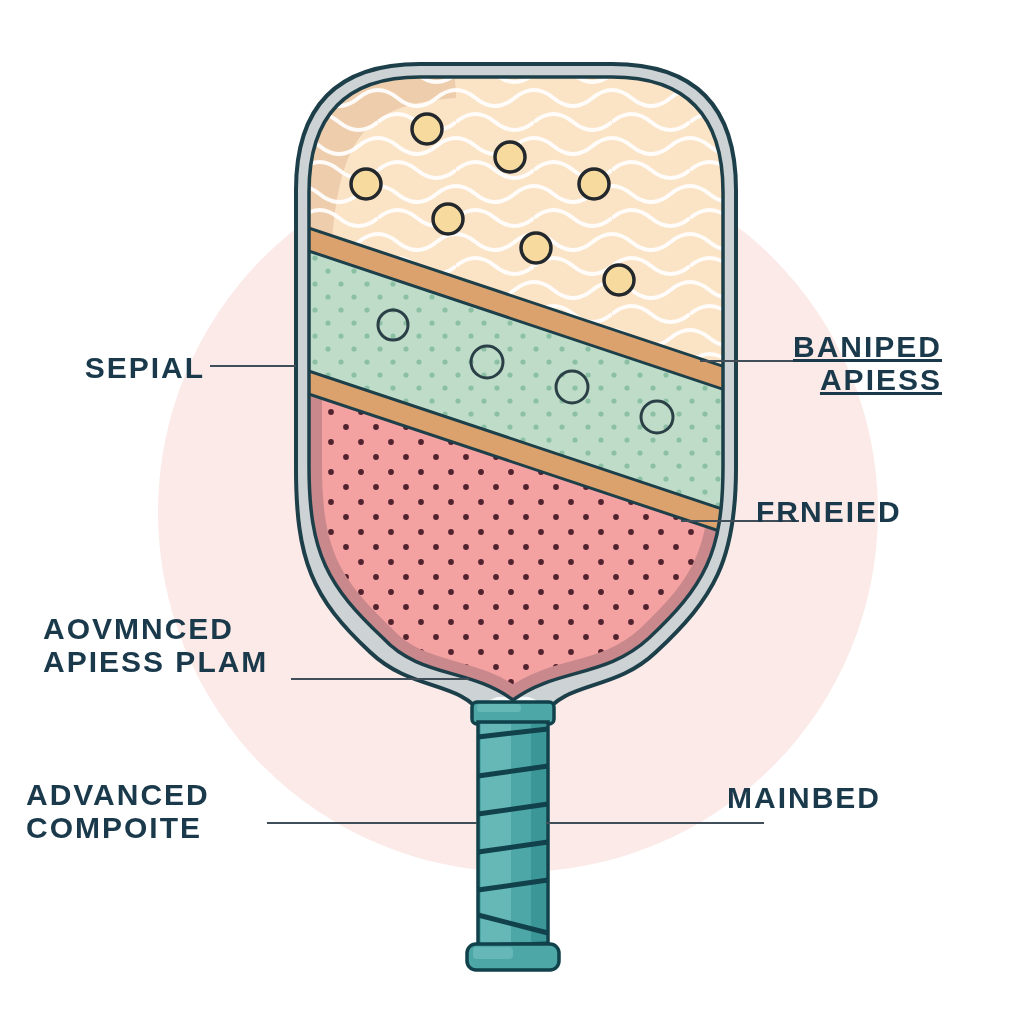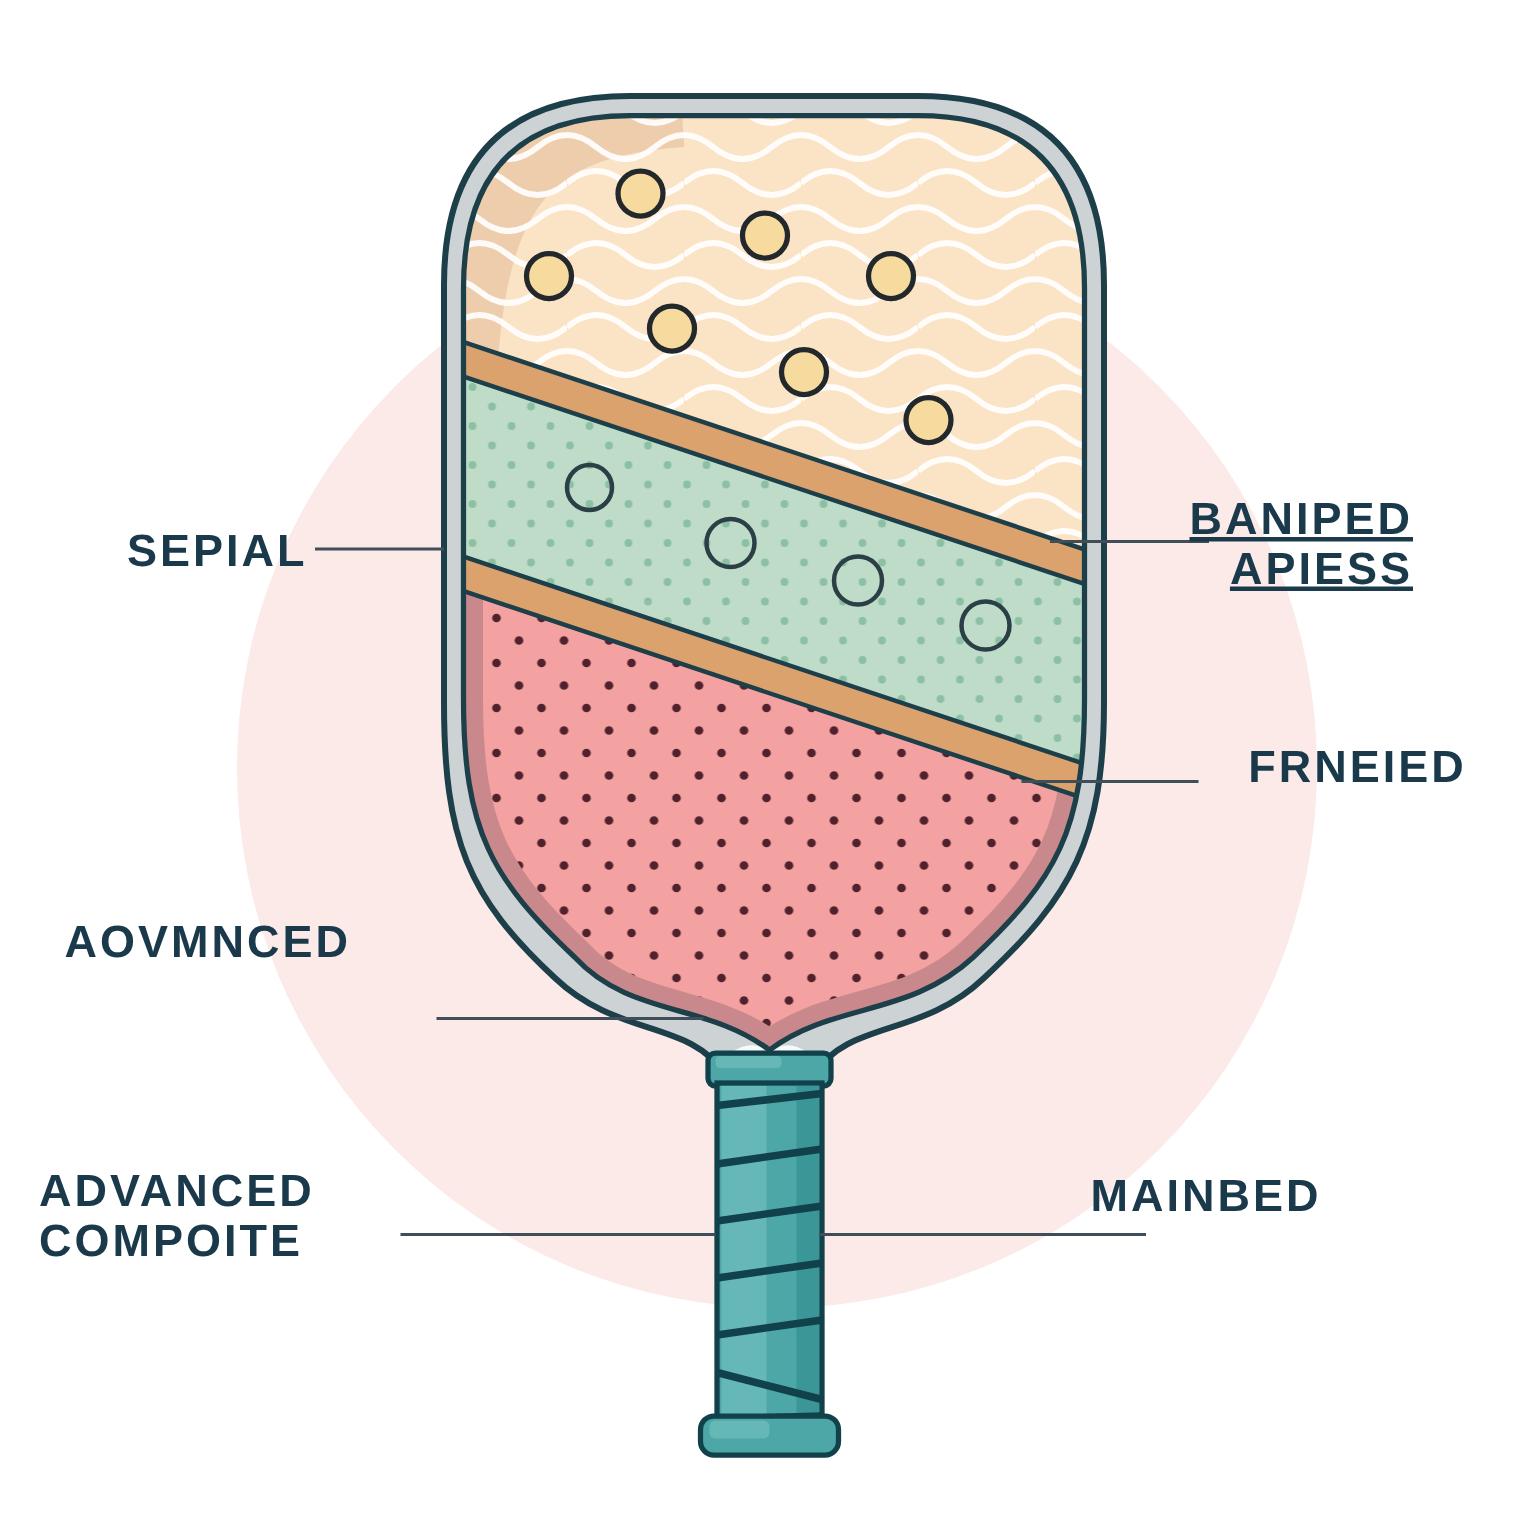--- a/index.html
+++ b/index.html
@@ -14,21 +14,21 @@
     position:absolute;
     font-weight:700;
     font-size:30px;
     letter-spacing:2px;
     line-height:33px;
     color:#1a3a4c;
     white-space:nowrap;
   }
   #lbl-sepial   {left:40px;  width:165px; top:351px; text-align:right;}
   #lbl-baniped  {left:770px; width:172px; top:330px; text-align:right;text-decoration:underline;}
-  #lbl-frneied  {left:799px; width:212px; top:495px; text-align:center;}
+  #lbl-frneied  {left:756px; width:212px; top:495px; }
   #lbl-aovmnced {left:43px;  width:240px; top:612px; text-align:left;}
   #lbl-advanced {left:26px;  width:262px; top:778px; text-align:left;}
   #lbl-mainbed  {left:727px; width:262px; top:781px; text-align:left;}
 </style>
 </head>
 <body>
 
 <div id="stage">
   <svg viewBox="0 0 1024 1024" width="1024" height="1024">
     <defs>
@@ -143,20 +143,21 @@
   </div>
   <div class="lbl" id="lbl-baniped">
     <div>BANIPED</div>
     <div>APIESS</div>
   </div>
   <div class="lbl" id="lbl-frneied">
     <div>FRNEIED</div>
   </div>
   <div class="lbl" id="lbl-aovmnced">
     <div>AOVMNCED</div>
+    <div>APIESS PLAM</div>
   </div>
   <div class="lbl" id="lbl-advanced">
     <div>ADVANCED</div>
     <div>COMPOITE</div>
   </div>
   <div class="lbl" id="lbl-mainbed">
     <div>MAINBED</div>
   </div>
 </div>
 

